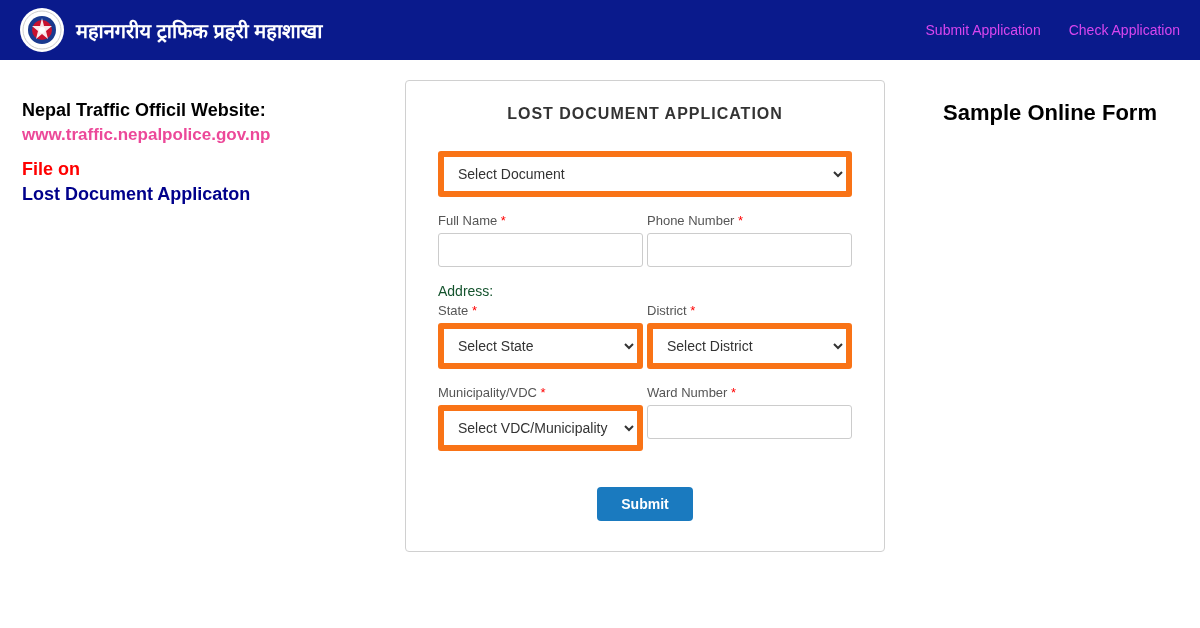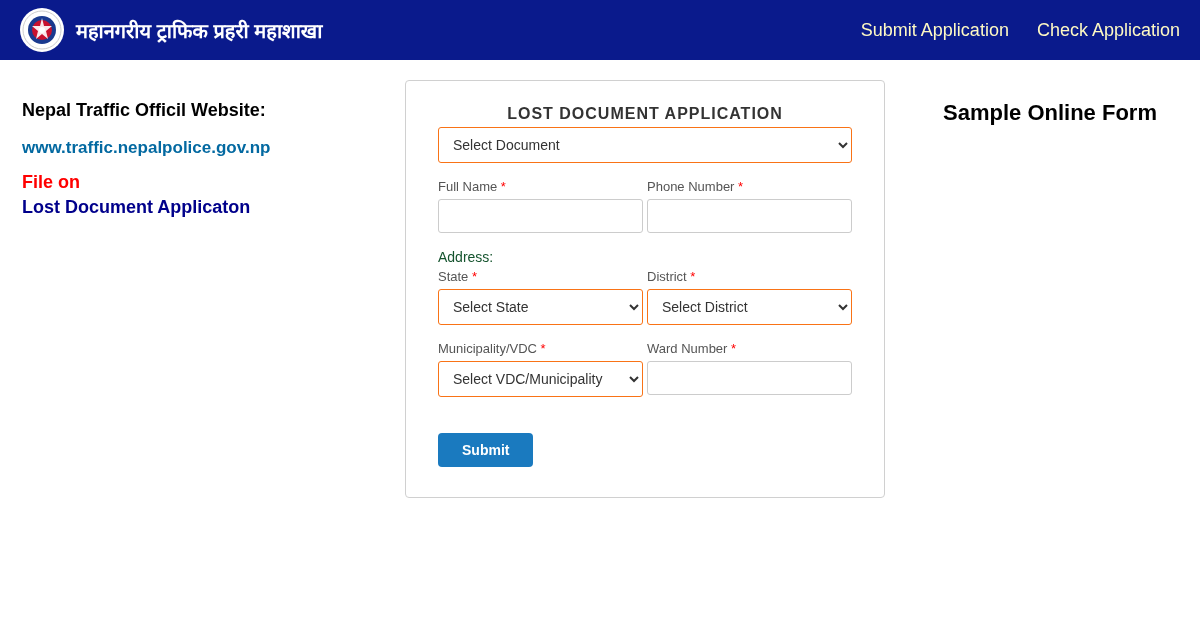--- a/index.html
+++ b/index.html
@@ -36,23 +36,23 @@
       color: #fff;
       font-size: 20px;
       font-weight: bold;
       font-family: 'Arial', sans-serif;
     }
     .header-nav {
       display: flex;
       gap: 28px;
     }
     .header-nav a {
-      color: #fef9c3;
+      color: #d946ef;
       text-decoration: none;
-      font-size: 18px;
+      font-size: 14px;
       cursor: pointer;
     }
 
     
     .main-content {
       display: flex;
       padding: 20px 0;
       max-width: 1200px;
       margin: 0 auto;
     }
@@ -62,24 +62,24 @@
       width: 390px;
       padding: 20px 20px 20px 22px;
       flex-shrink: 0;
     }
     .site-title {
       font-size: 18px;
       font-weight: bold;
       color: #000;
     }
     .site-url {
-      color: #0369a1;
+      color: #ec4899;
       font-size: 17px;
       font-weight: bold;
-      margin-top: 17px;
+      margin-top: 4px;
     }
     .click-text {
       color: red;
       font-size: 18px;
       font-weight: bold;
       margin-top: 14px;
     }
     .lost-doc-link {
       color: #00008b;
       font-size: 18px;
@@ -96,21 +96,21 @@
       padding: 24px 32px 30px 32px;
       max-width: 480px;
       margin: 0 auto;
     }
     .form-title {
       text-align: center;
       font-size: 16px;
       font-weight: bold;
       letter-spacing: 1px;
       color: #333;
-      margin-bottom: 4px;
+      margin-bottom: 28px;
     }
 
     .form-group {
       margin-bottom: 16px;
     }
     .form-label {
       display: block;
       font-size: 13px;
       color: #555;
       margin-bottom: 5px;
@@ -123,21 +123,21 @@
       padding: 8px 10px;
       border: 1px solid #ccc;
       border-radius: 3px;
       font-size: 14px;
       color: #333;
       outline: none;
     }
     .form-select {
       width: 100%;
       padding: 8px 10px;
-      border: 1px solid #f97316;
+      border: 6px solid #f97316;
       border-radius: 3px;
       font-size: 14px;
       color: #333;
       background: #fff;
       appearance: auto;
       cursor: pointer;
     }
 
     .form-row {
       display: flex;
@@ -181,21 +181,21 @@
       color: #555;
     }
     .file-hint {
       font-size: 12px;
       color: #444;
       margin-top: 6px;
     }
 
     .submit-row {
       display: flex;
-      justify-content: flex-start;
+      justify-content: center;
       margin-top: 20px;
     }
     .submit-btn {
       background: #1a7abf;
       color: #fff;
       border: none;
       padding: 9px 24px;
       border-radius: 4px;
       font-size: 14px;
       cursor: pointer;

